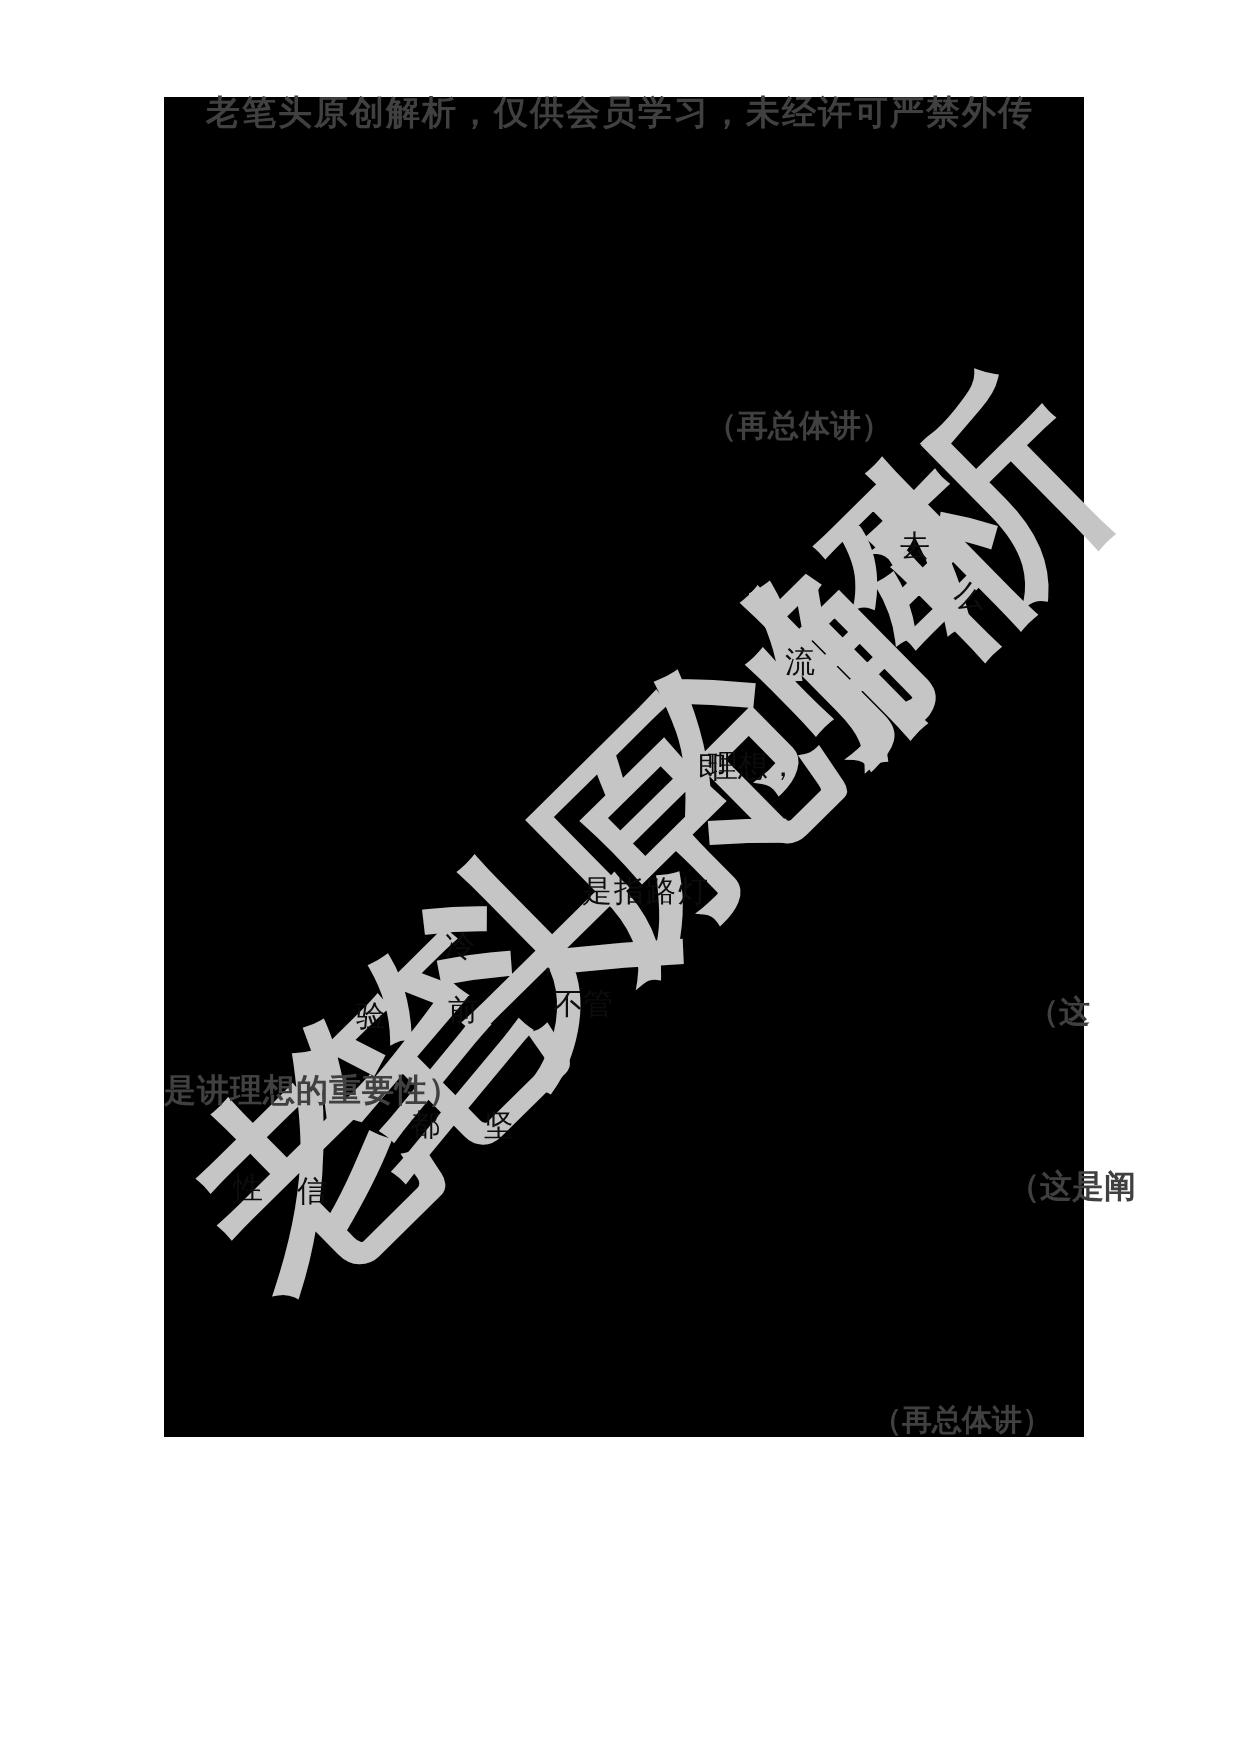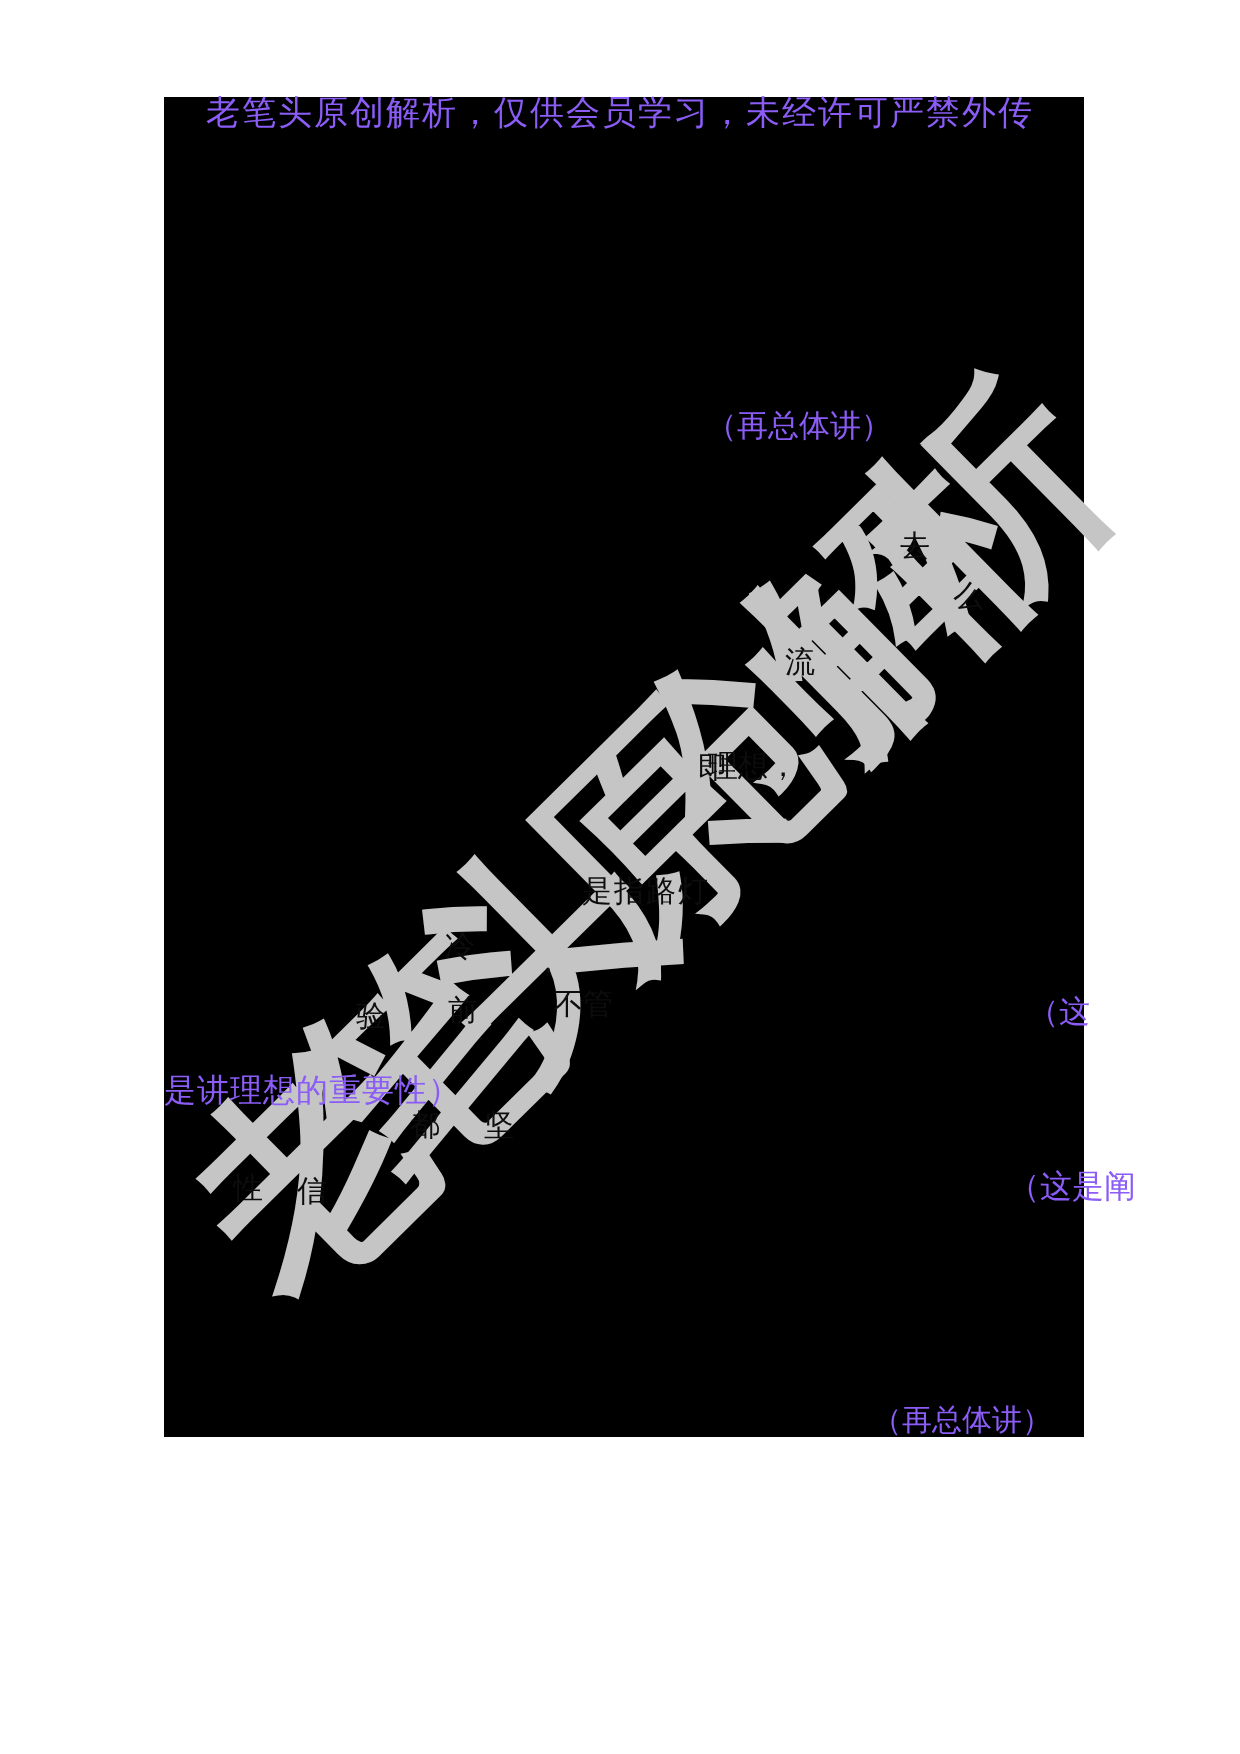--- a/index.html
+++ b/index.html
@@ -38,23 +38,23 @@
     z-index:3;
     color:#0d0d0d;
     font-family:"DejaVu Serif", serif;
     font-size:30px;
     line-height:1;
     white-space:nowrap;
   }
   .note{
     position:absolute;
     z-index:4;
-    color:#8b5cf6;
+    color:#404040;
     font-family:"Liberation Serif", serif;
-    font-weight:normal;
+    font-weight:bold;
     line-height:1.06;
     white-space:nowrap;
   }
   .note-header{
     font-size:34px;
     letter-spacing:2px;
   }
 </style>
 </head>
 <body>

